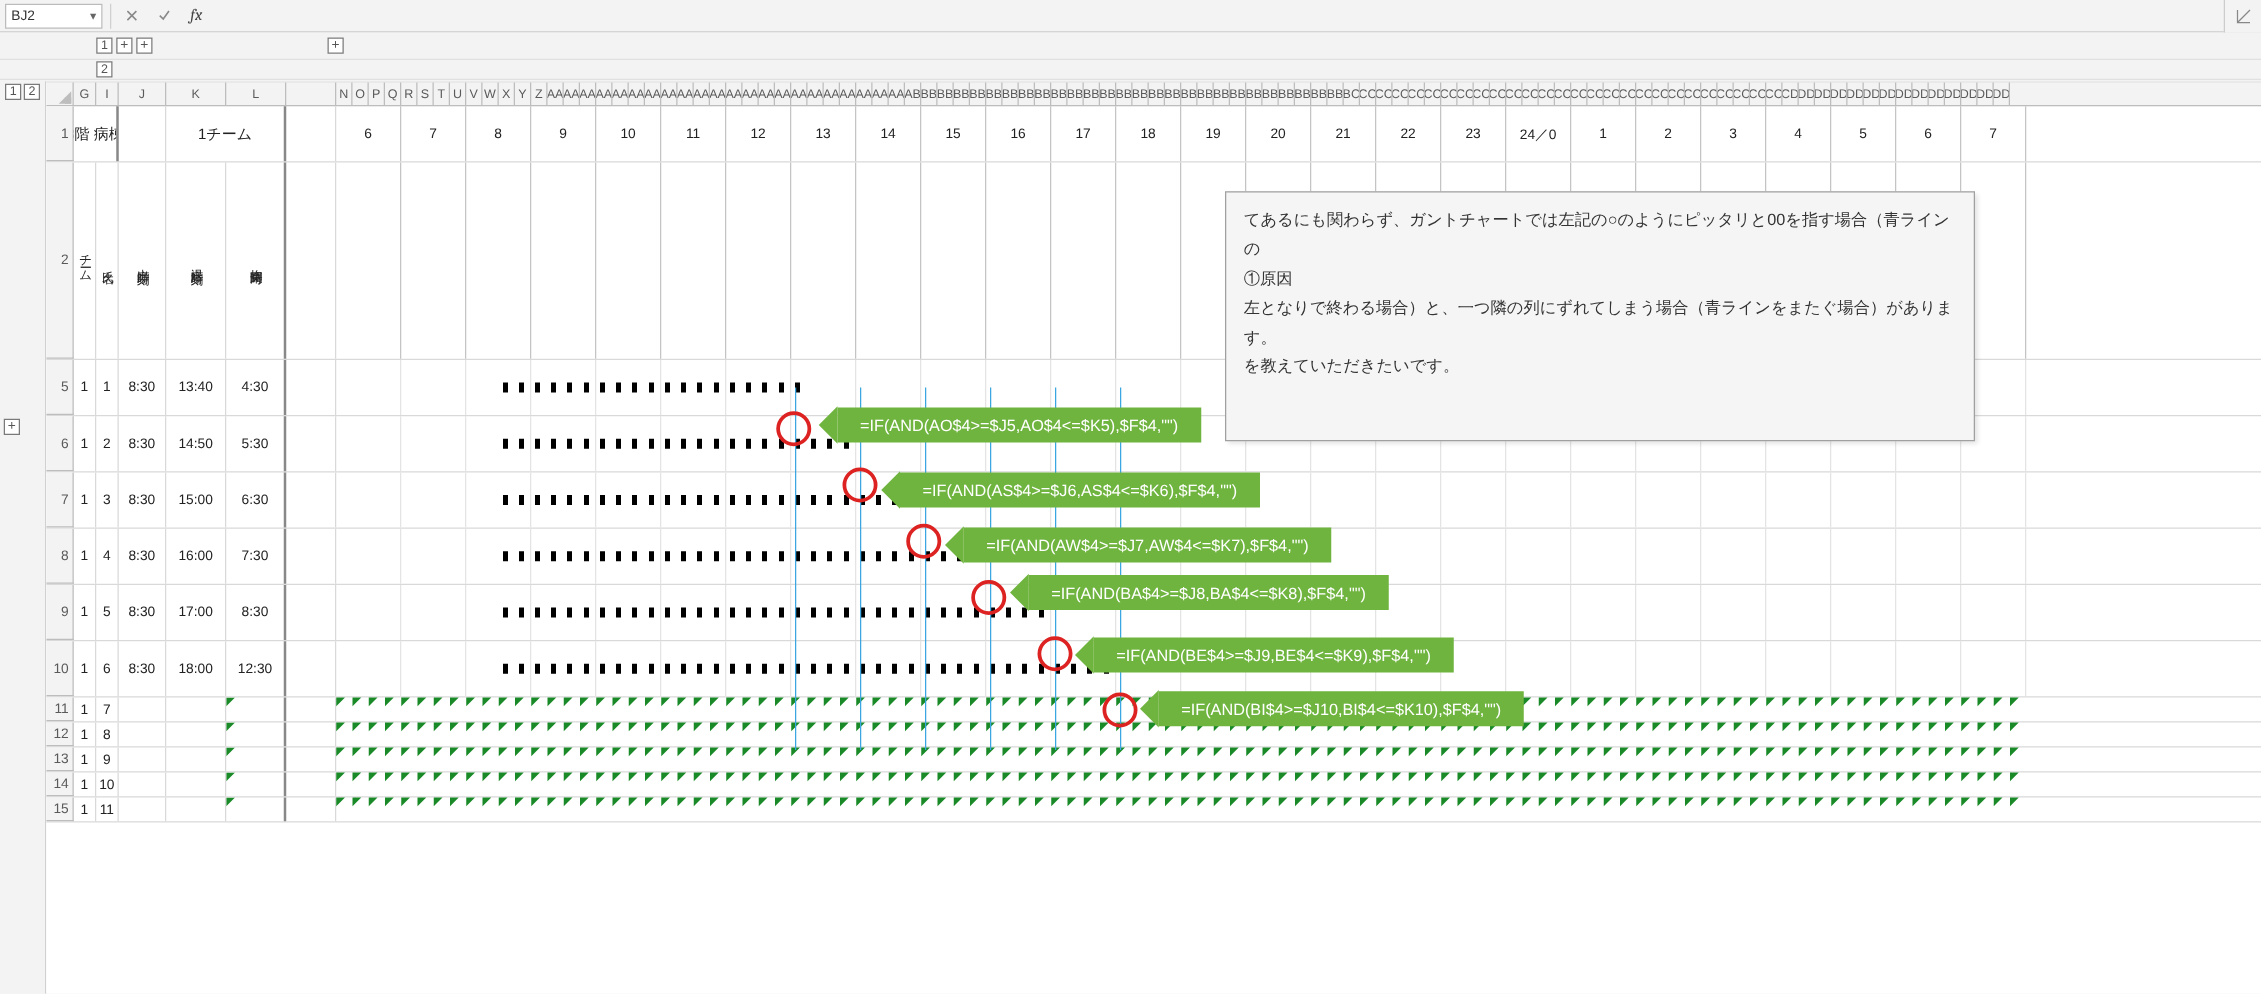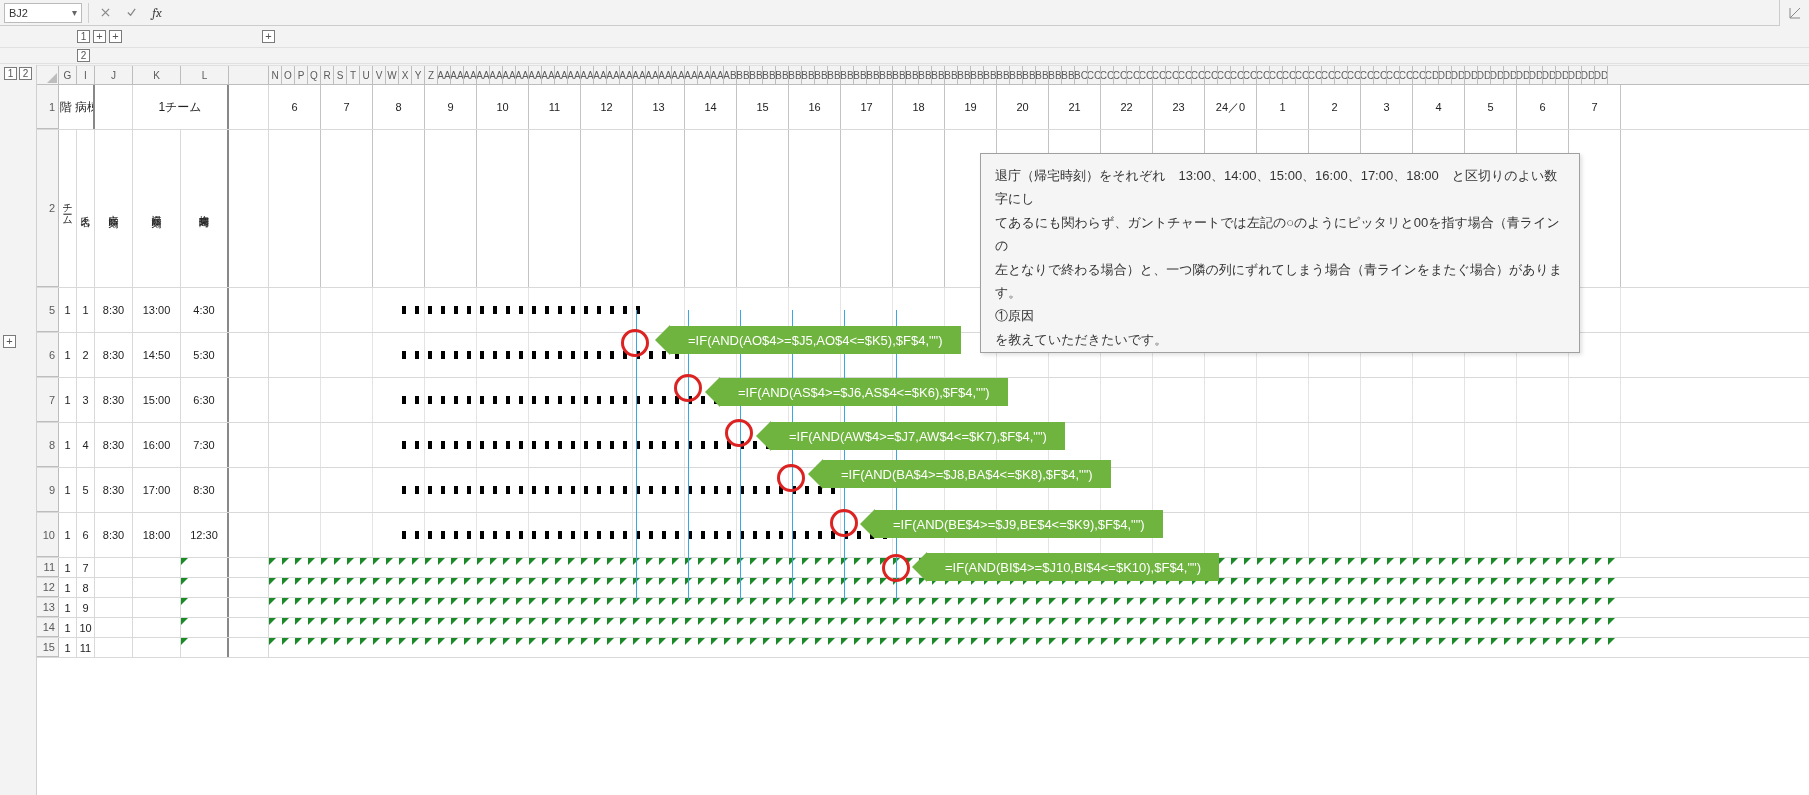--- a/index.html
+++ b/index.html
@@ -451,21 +451,21 @@
           <div class="cell" style="width: 52px; border-right: 1px solid rgb(196, 196, 196);"></div>
         </div>
     </div>
 
     <div id="dataRows">
         <div class="row h5">
           <div class="rn">5</div>
           <div class="cell" style="width:18px">1</div>
           <div class="cell" style="width:18px">1</div>
           <div class="cell" style="width:38px">8:30</div>
-          <div class="cell" style="width:48px">13:00</div>
+          <div class="cell" style="width:48px">13:40</div>
           <div class="cell thickR" style="width:48px">4:30</div>
           <div class="cell" style="width:40px"></div>
           <div style="position:relative;flex:1;height:100%">
             <div class="bar" style="left:133px;width:238px;top:18px"></div>
             <div style="position:absolute;left:0px;top:0;bottom:0;width:52px;border-right:1px solid #e4e4e4"></div>
             <div style="position:absolute;left:52px;top:0;bottom:0;width:52px;border-right:1px solid #e4e4e4"></div>
             <div style="position:absolute;left:104px;top:0;bottom:0;width:52px;border-right:1px solid #e4e4e4"></div>
             <div style="position:absolute;left:156px;top:0;bottom:0;width:52px;border-right:1px solid #e4e4e4"></div>
             <div style="position:absolute;left:208px;top:0;bottom:0;width:52px;border-right:1px solid #e4e4e4"></div>
             <div style="position:absolute;left:260px;top:0;bottom:0;width:52px;border-right:1px solid #e4e4e4"></div>
@@ -1307,18 +1307,17 @@
 <div class="callout" style="left:845px; top:509px">
   <div class="arrow"></div>
     <div class="body">=IF(AND(BE$4&gt;=$J9,BE$4&lt;=$K9),$F$4,"")</div>
 </div>
 <div class="callout" style="left:897px; top:552px">
   <div class="arrow"></div>
     <div class="body">=IF(AND(BI$4&gt;=$J10,BI$4&lt;=$K10),$F$4,"")</div>
 </div>
 
 <div class="note-box">
-  <div>退庁（帰宅時刻）をそれぞれ　13:00、14:00、15:00、16:00、17:00、18:00　と区切りのよい数字にし</div>
   <div>てあるにも関わらず、ガントチャートでは左記の○のようにピッタリと00を指す場合（青ラインの</div>
+  <div>①原因</div>
   <div>左となりで終わる場合）と、一つ隣の列にずれてしまう場合（青ラインをまたぐ場合）があります。</div>
-  <div>①原因</div>
   <div>を教えていただきたいです。</div>
 </div>
 
 </body></html>

